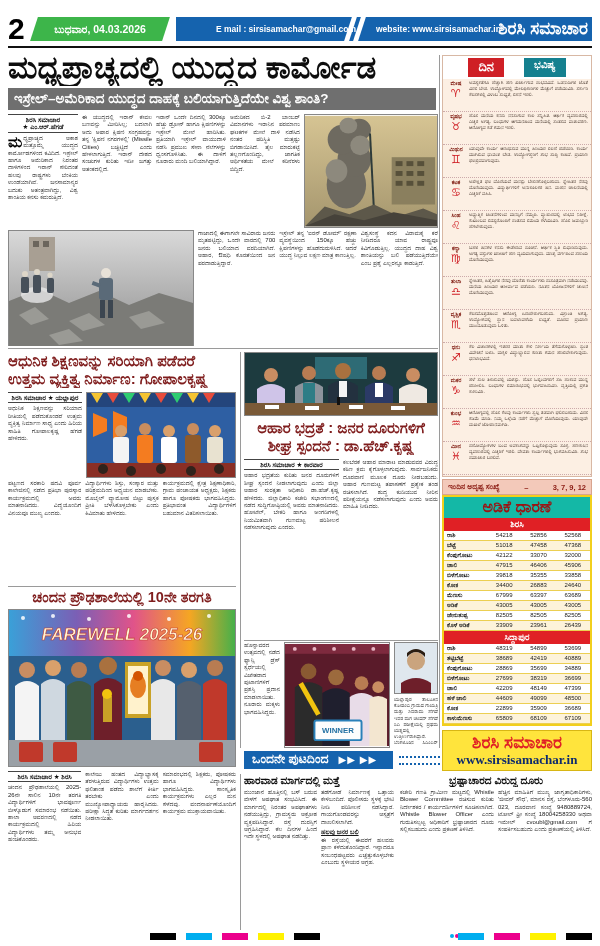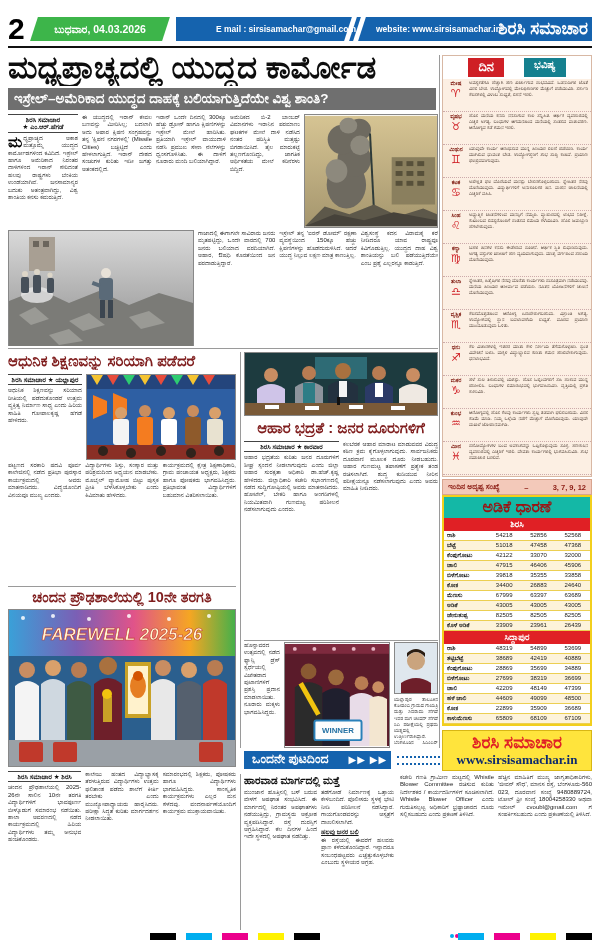--- a/index.html
+++ b/index.html
@@ -30,21 +30,21 @@
   .photo{display:block;border:1px solid #888;}
   
   .edu{position:absolute;top:352px;left:8px;width:228px;overflow:hidden;}
   .h2{font-size:15px;font-weight:800;line-height:18px;color:#7f1d1d;white-space:nowrap;overflow:hidden;}
   .h2c{text-align:center;}
   .food{position:absolute;top:352px;left:244px;width:194px;overflow:hidden;}
   .fw{position:absolute;top:588px;left:8px;width:228px;overflow:hidden;}
   .midbottom{position:absolute;top:642px;left:244px;width:194px;height:106px;overflow:hidden;}
   
   .banner{position:absolute;top:751px;left:244px;right:8px;height:18px;display:flex;align-items:center;}
-  .banner-box{background:#1563ae;color:#fff;font-size:12.5px;font-weight:800;padding:1px 4px 2px 8px;display:flex;align-items:center;gap:20px;white-space:nowrap;}
+  .banner-box{background:#1563ae;color:#fff;font-size:12.5px;font-weight:800;padding:1px 16px 2px 8px;display:flex;align-items:center;gap:10px;white-space:nowrap;}
   .banner-arrows{font-size:10px;letter-spacing:1px;}
   .banner-dots{flex:1;height:5px;border-top:2px dotted #1563ae;border-bottom:2px dotted #1563ae;margin-left:6px;}
   .bottom{position:absolute;top:774px;left:244px;right:8px;height:156px;display:flex;gap:6px;overflow:hidden;}
   .bleft{width:150px;flex:0 0 150px;}
   .bright{flex:1;}
   .h3{font-size:10.5px;font-weight:800;color:#0d0d0d;margin-bottom:2px;white-space:nowrap;overflow:hidden;}
   .minihead{font-size:6.5px;font-weight:bold;text-decoration:underline;margin:2px 0 1px 0;}
   
   .sidebar{position:absolute;top:55px;left:442px;width:150px;}
   .horo{background:#fcefe3;border:1px solid #d8b8a4;padding-bottom:1px;}
@@ -193,20 +193,21 @@
       </svg>
       <div class="col" style="flex:1;">ಗಾಜಾದಲ್ಲಿ ಈಗಾಗಲೇ ಸಾವಿರಾರು ಜನರು ಮೃತಪಟ್ಟಿದ್ದು, ಒಂದೇ ವಾರದಲ್ಲಿ 700 ಜನರು ಬಲಿಯಾದ ವರದಿಯಾಗಿದೆ. ಆಹಾರ, ಔಷಧಿ ಕೊರತೆಯಿಂದ ಜನ ಪರದಾಡುತ್ತಿದ್ದಾರೆ.</div>
       <div class="col" style="flex:1;">ಇಸ್ರೇಲ್ ತನ್ನ 'ಐರನ್ ಡೋಮ್' ರಕ್ಷಣಾ ವ್ಯವಸ್ಥೆಯಿಂದ 150ಕ್ಕೂ ಹೆಚ್ಚು ಕ್ಷಿಪಣಿಗಳನ್ನು ಹೊಡೆದುರುಳಿಸಿದೆ. ಆದರೆ ಯುದ್ಧ ನಿಲ್ಲುವ ಲಕ್ಷಣ ಮಾತ್ರ ಕಾಣುತ್ತಿಲ್ಲ.</div>
       <div class="col" style="flex:1;">ವಿಶ್ವಸಂಸ್ಥೆ ಕದನ ವಿರಾಮಕ್ಕೆ ಕರೆ ನೀಡಿದರೂ ಯಾವ ರಾಷ್ಟ್ರವೂ ಕಿವಿಗೊಡುತ್ತಿಲ್ಲ. ಯುದ್ಧದ ದಾಹ ವಿಶ್ವ ಶಾಂತಿಯನ್ನು ಬಲಿ ಪಡೆಯುತ್ತಿದೆಯೇ ಎಂಬ ಪ್ರಶ್ನೆ ಎಲ್ಲರನ್ನೂ ಕಾಡುತ್ತಿದೆ.</div>
     </div>
   </div>
 
   <div class="edu">
     <div class="h2">
       <div>ಆಧುನಿಕ ಶಿಕ್ಷಣವನ್ನು ಸರಿಯಾಗಿ ಪಡೆದರೆ</div>
+        <div>ಉತ್ತಮ ವ್ಯಕ್ತಿತ್ವ ನಿರ್ಮಾಣ: ಗೋಪಾಲಕೃಷ್ಣ</div>
     </div>
     <div class="row" style="margin-top:4px;height:84px;">
       <div class="col" style="width:74px;flex:0 0 74px;">
         <div class="byline">ಶಿರಸಿ ಸಮಾಚಾರ ★ ಯಲ್ಲಾಪುರ</div>
         <span>ಆಧುನಿಕ ಶಿಕ್ಷಣವನ್ನು ಸರಿಯಾದ ರೀತಿಯಲ್ಲಿ ಪಡೆದುಕೊಂಡರೆ ಉತ್ತಮ ವ್ಯಕ್ತಿತ್ವ ನಿರ್ಮಾಣ ಸಾಧ್ಯ ಎಂದು ಹಿರಿಯ ಸಾಹಿತಿ ಗೋಪಾಲಕೃಷ್ಣ ಹೆಗಡೆ ಹೇಳಿದರು.</span>
       </div>
       <svg class="photo" width="148" height="84" viewBox="0 0 148 84">
         <rect width="148" height="84" fill="#2e5fa3"></rect>
         <rect y="0" width="148" height="14" fill="#24457c"></rect>
         <g>
@@ -273,20 +274,21 @@
       <g fill="#ffffff">
           <rect x="20" y="52" width="14" height="4"></rect>
           <rect x="60" y="53" width="14" height="4"></rect>
           <rect x="104" y="52" width="14" height="4"></rect>
           <rect x="146" y="53" width="14" height="4"></rect>
         </g>
       <rect x="92" y="44" width="3" height="8" fill="#111"></rect>
     </svg>
     <div class="h2 h2c" style="margin-top:3px;">
       <div>ಆಹಾರ ಭದ್ರತೆ : ಜನರ ದೂರುಗಳಿಗೆ</div>
+        <div>ಶೀಘ್ರ ಸ್ಪಂದನೆ : ಡಾ.ಹೆಚ್.ಕೃಷ್ಣ</div>
     </div>
     <div class="row" style="margin-top:4px;height:178px;">
       <div class="col" style="flex:1;">
         <div class="byline">ಶಿರಸಿ ಸಮಾಚಾರ ★ ಕಾರವಾರ</div>
         <span>ಆಹಾರ ಭದ್ರತೆಯ ಕುರಿತು ಜನರ ದೂರುಗಳಿಗೆ ಶೀಘ್ರ ಸ್ಪಂದನೆ ನೀಡಲಾಗುವುದು ಎಂದು ಜಿಲ್ಲಾ ಆಹಾರ ಸುರಕ್ಷತಾ ಅಧಿಕಾರಿ ಡಾ.ಹೆಚ್.ಕೃಷ್ಣ ಹೇಳಿದರು. ಜಿಲ್ಲಾಧಿಕಾರಿ ಕಚೇರಿ ಸಭಾಂಗಣದಲ್ಲಿ ನಡೆದ ಸುದ್ದಿಗೋಷ್ಠಿಯಲ್ಲಿ ಅವರು ಮಾತನಾಡಿದರು. ಹೋಟೆಲ್, ಬೇಕರಿ ಹಾಗೂ ಅಂಗಡಿಗಳಲ್ಲಿ ನಿಯಮಿತವಾಗಿ ಗುಣಮಟ್ಟ ಪರಿಶೀಲನೆ ನಡೆಸಲಾಗುವುದು ಎಂದರು.</span>
       </div>
       <div class="col" style="flex:1;">ಕಲಬೆರಕೆ ಆಹಾರ ಮಾರಾಟ ಮಾಡುವವರ ವಿರುದ್ಧ ಕಠಿಣ ಕ್ರಮ ಕೈಗೊಳ್ಳಲಾಗುವುದು. ಸಾರ್ವಜನಿಕರು ದೂರವಾಣಿ ಮೂಲಕ ದೂರು ನೀಡಬಹುದು. ಆಹಾರ ಗುಣಮಟ್ಟ ತಪಾಸಣೆಗೆ ಪ್ರತ್ಯೇಕ ತಂಡ ರಚಿಸಲಾಗಿದೆ. ಶುದ್ಧ ಕುಡಿಯುವ ನೀರಿನ ಪರೀಕ್ಷೆಯನ್ನೂ ನಡೆಸಲಾಗುವುದು ಎಂದು ಅವರು ಮಾಹಿತಿ ನೀಡಿದರು.</div>
     </div>
   </div>
 
@@ -341,20 +343,21 @@
       <div class="row" style="height:140px;">
         <div class="col" style="flex:1;">ಮುಂಜಾನೆ ಹೊತ್ತಿನಲ್ಲಿ ಬಸ್ ಬರುವ ವೇಳೆಗೆ ಅಪಘಾತ ಸಂಭವಿಸಿದೆ. ಈ ಮಾರ್ಗದಲ್ಲಿ ನಿರಂತರ ಅಪಘಾತಗಳು ನಡೆಯುತ್ತಿದ್ದು, ಗ್ರಾಮಸ್ಥರು ಆಕ್ರೋಶ ವ್ಯಕ್ತಪಡಿಸಿದ್ದಾರೆ. ರಸ್ತೆ ದುರಸ್ತಿಗೆ ಆಗ್ರಹಿಸಿದ್ದಾರೆ. ಕೆಲ ದಿನಗಳ ಹಿಂದೆ ಇದೇ ಸ್ಥಳದಲ್ಲಿ ಅಪಘಾತ ನಡೆದಿತ್ತು.</div>
         <div style="flex:1;overflow:hidden;">
           <div class="col">ತಡೆಗೋಡೆ ನಿರ್ಮಾಣಕ್ಕೆ ಒತ್ತಾಯ ಕೇಳಿಬಂದಿದೆ. ಪೊಲೀಸರು ಸ್ಥಳಕ್ಕೆ ಭೇಟಿ ನೀಡಿ ಪರಿಶೀಲನೆ ನಡೆಸಿದ್ದಾರೆ. ಗಾಯಗೊಂಡವರನ್ನು ಆಸ್ಪತ್ರೆಗೆ ದಾಖಲಿಸಲಾಗಿದೆ.</div>
           <div class="minihead">ಹಲವು ಜನರ ಬಲಿ</div>
           <div class="col">ಈ ರಸ್ತೆಯಲ್ಲಿ ಈವರೆಗೆ ಹಲವರು ಪ್ರಾಣ ಕಳೆದುಕೊಂಡಿದ್ದಾರೆ. ಇನ್ನಾದರೂ ಸಂಬಂಧಪಟ್ಟವರು ಎಚ್ಚೆತ್ತುಕೊಳ್ಳಬೇಕು ಎಂಬುದು ಸ್ಥಳೀಯರ ಆಗ್ರಹ.</div>
         </div>
       </div>
     </div>
     <div class="bright">
+      <div class="h3" style="text-align:center;">ಭ್ರಷ್ಟಾಚಾರದ ವಿರುದ್ಧ ದೂರು</div>
       <div class="row" style="height:140px;">
         <div class="col" style="flex:1;">ಕಚೇರಿ ಗಣತಿ ಗ್ರಾಮೀಣ ಮಟ್ಟದಲ್ಲಿ Whistle Blower Committee ರಚಿಸುವ ಕುರಿತು ನಿರ್ದೇಶಕರ / ಕಾರ್ಯದರ್ಶಿಗಳಿಗೆ ಸೂಚಿಸಲಾಗಿದೆ. Whistle Blower Officer ಎಂದು ಗುರುತಿಸಲ್ಪಟ್ಟ ಅಧಿಕಾರಿಗೆ ಭ್ರಷ್ಟಾಚಾರದ ದೂರು ಸಲ್ಲಿಸಬಹುದು ಎಂದು ಪ್ರಕಟಣೆ ತಿಳಿಸಿದೆ.</div>
         <div class="col" style="flex:1;">ಹೆಚ್ಚಿನ ಮಾಹಿತಿಗೆ ಮುಖ್ಯ ಜಾಗೃತಾಧಿಕಾರಿಗಳು, 'ಜೀವನ್ ಸೌಧ', ಮಾನಸ ರಸ್ತೆ, ಬೆಂಗಳೂರು-560 023, ದೂರವಾಣಿ ಸಂಖ್ಯೆ 9480889724, ಟೋಲ್ ಫ್ರೀ ಸಂಖ್ಯೆ 18004258330 ಅಥವಾ ಇಮೇಲ್ cvoubl@gmail.com ಗೆ ಸಂಪರ್ಕಿಸಬಹುದು ಎಂದು ಪ್ರಕಟಣೆಯಲ್ಲಿ ತಿಳಿಸಿದೆ.</div>
       </div>
     </div>
   </div>
 
   <div class="fw">
     <div class="h2 h2c" style="font-size:14.5px;">
       <div>ಚಂದನ ಪ್ರೌಢಶಾಲೆಯಲ್ಲಿ 10ನೇ ತರಗತಿ</div>

